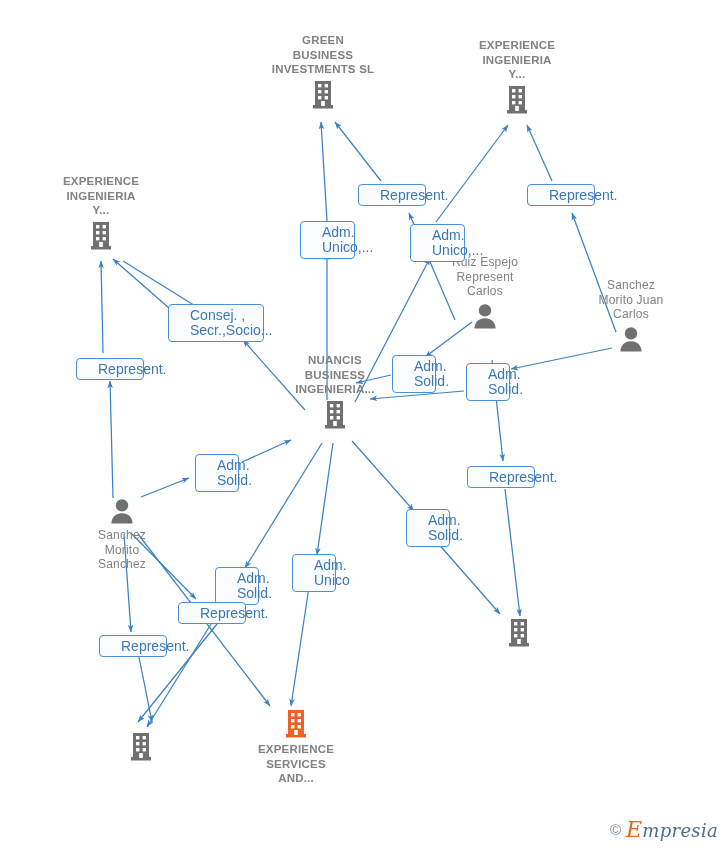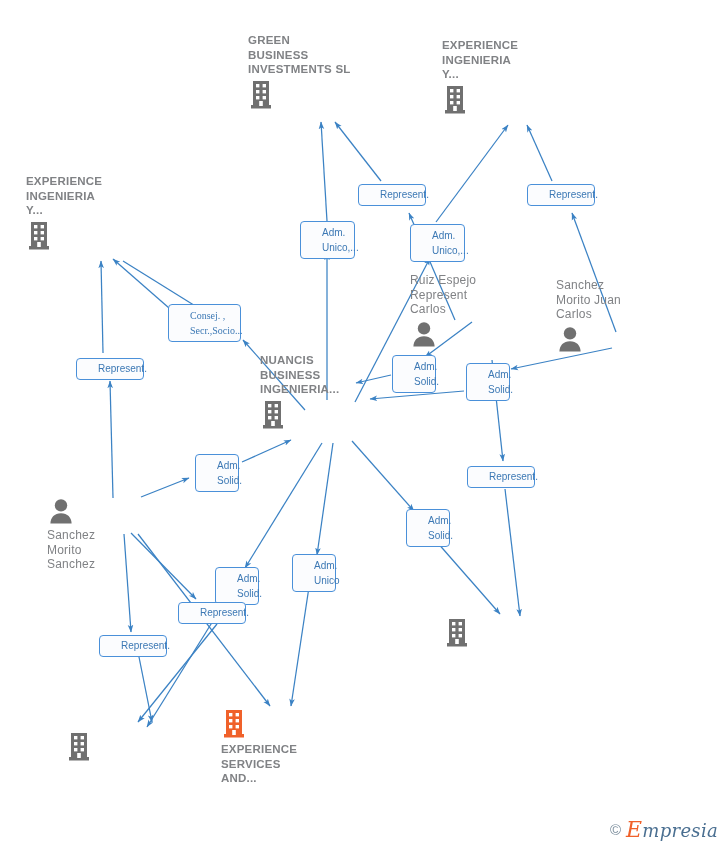--- a/index.html
+++ b/index.html
@@ -10,21 +10,21 @@
     position:relative;overflow:hidden;
   }
   #graph{position:absolute;inset:0;width:728px;height:850px;}
   .edges{position:absolute;left:0;top:0;width:728px;height:850px;}
 
   
   .node{
     position:absolute;
     width:150px;
     margin-left:-75px;         
-    text-align:left;
+    text-align:center;
     color:#808285;
     font-size:11.5px;
     line-height:14.5px;
     letter-spacing:.2px;
   }
   .node .glyph{display:block;line-height:0;}
   .node .glyph svg{display:inline-block;}
   .node .caption{display:block;}
   .node.company .caption{font-weight:bold;}
   .node.person  .caption{font-weight:normal;font-size:12px;}
@@ -32,21 +32,21 @@
   .node.label-bottom .caption{margin-top:3px;}
 
   
   .chip{
     position:absolute;
     box-sizing:border-box;
     background:#fbfcfe;
     border:1px solid #4a90d9;
     border-radius:4px;
     color:#3c78b4;
-    font-size:10px;
+    font-size:14px;
     line-height:14px;
     text-align:center;
     padding:3px 21px;
     white-space:nowrap;
     z-index:5;
   }
   .chip.two-line{line-height:15px;}
 
   
   #watermark{
@@ -282,21 +282,21 @@
       </g>
         </svg>
     </span>
     <span class="caption">
       <span>EXPERIENCE</span><br>
       <span>SERVICES</span><br>
       <span>AND...</span>
     </span>
   </div>
 
-  <div class="node person label-top" style="left:485px;top:273px;">
+  <div class="node person label-top" style="left:485px;top:255px;">
     <span class="caption">
       <span>Ruiz Espejo</span><br>
       <span>Represent</span><br>
       <span>Carlos</span>
     </span>
     <span class="glyph">
       <svg width="28" height="28" viewBox="0 0 28 28">
           <g fill="#707070">
         <circle cx="14" cy="8.4" r="6.2"></circle>
         <path d="M14,16.2 C7.6,16.2 3.4,20.4 3.4,26.6 L24.6,26.6 C24.6,20.4 20.4,16.2 14,16.2 Z"></path>
@@ -348,21 +348,21 @@
 
   <div class="chip two-line" style="left:410px;top:224px;width:55px;">
     <span>Adm.</span><br>
     <span>Unico,...</span>
   </div>
 
   <div class="chip" style="left:527px;top:184px;width:68px;">
     <span>Represent.</span>
   </div>
 
-  <div class="chip two-line" style="left:168px;top:304px;width:73px;font-family:Liberation Serif, serif;">
+  <div class="chip two-line" style="left:168px;top:304px;width:96px;">
     <span>Consej. ,</span><br>
     <span>Secr.,Socio...</span>
   </div>
 
   <div class="chip" style="left:76px;top:358px;width:68px;">
     <span>Represent.</span>
   </div>
 
   <div class="chip two-line" style="left:392px;top:355px;width:42px;">
     <span>Adm.</span><br>

